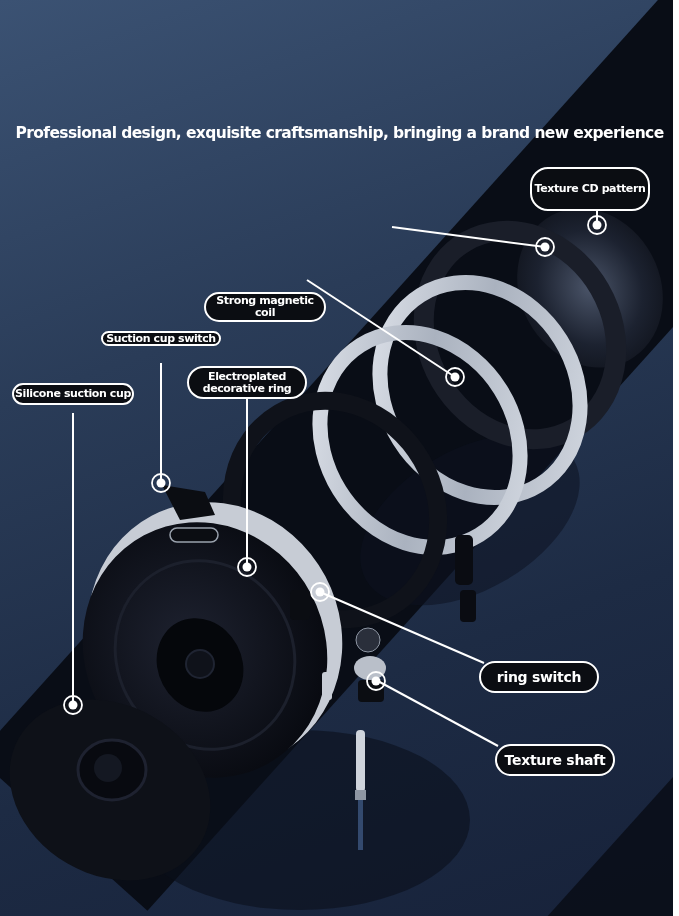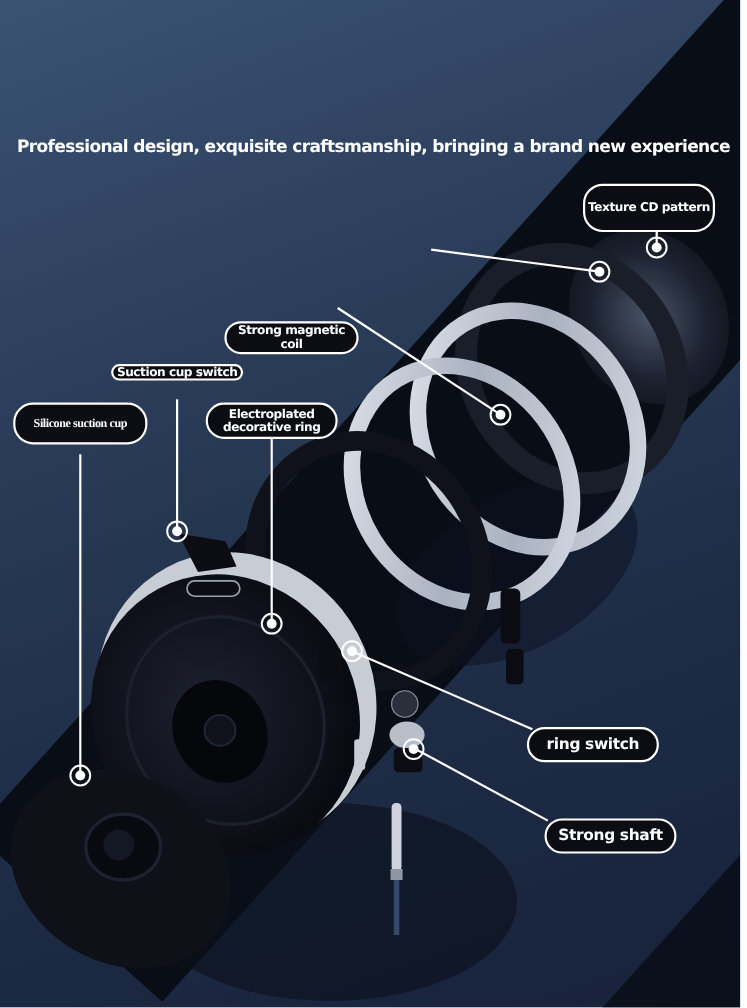--- a/index.html
+++ b/index.html
@@ -152,26 +152,26 @@
   <div class="pill" style="left:204px; top:260px; width:122px; height:30px;margin-top:32px;">
     <span>Strong magnetic coil</span>
   </div>
   <div class="pill" style="left:101px; top:331px; width:120px; height:15px;">
     <span>Suction cup switch</span>
   </div>
   <div class="pill" style="left:187px; top:366px; width:120px; height:33px; flex-direction:column;">
     <span>Electroplated</span>
     <span>decorative ring</span>
   </div>
-  <div class="pill" style="left:12px; top:366px; width:122px; height:38px;font-family:Liberation Serif, serif;">
+  <div class="pill" style="left:12px; top:383px; width:122px; height:22px;">
     <span>Silicone suction cup</span>
   </div>
   <div class="pill big" style="left:479px; top:661px; width:120px; height:32px;">
     <span>ring switch</span>
   </div>
   <div class="pill big" style="left:495px; top:744px; width:120px; height:32px;">
-    <span>Strong shaft</span>
+    <span>Texture shaft</span>
   </div>
 
 </div>
 
 <div class="sub">Professional design, exquisite craftsmanship, bringing a brand new experience</div>
 <div class="rborder"></div>
 
 </body></html>

